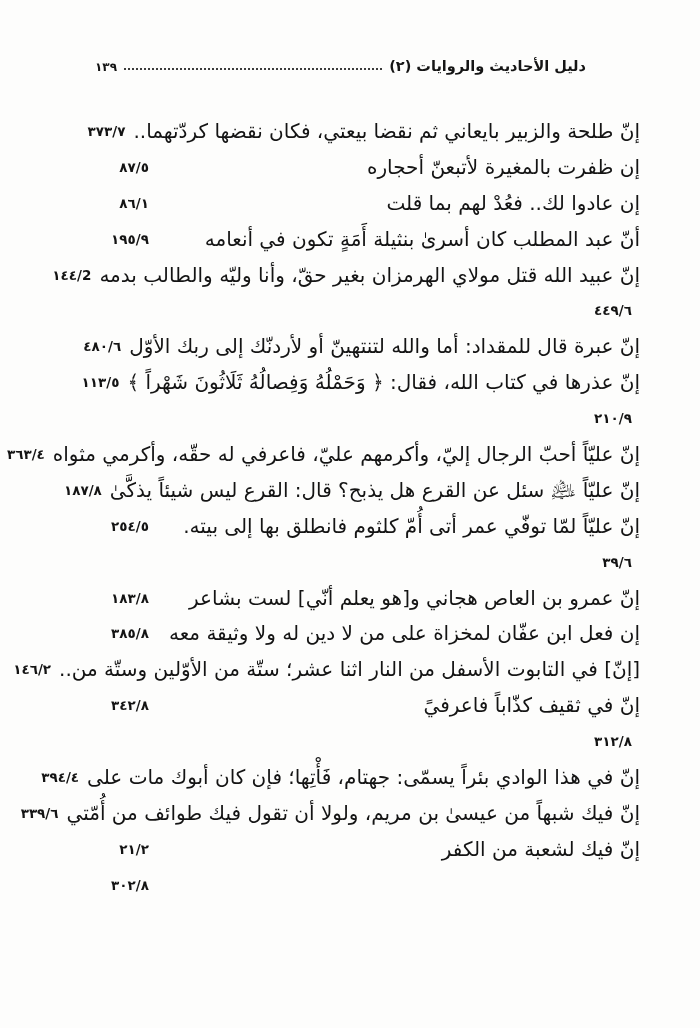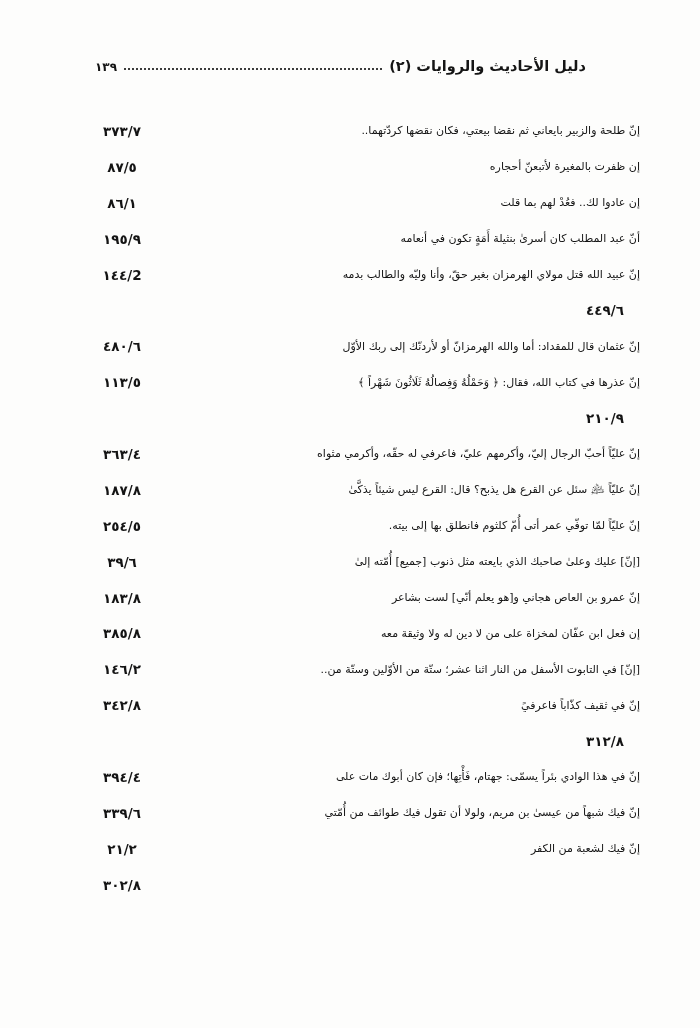--- a/index.html
+++ b/index.html
@@ -50,30 +50,30 @@
     right: 60px;
   }
   .entry {
     height: 35.9px;
     display: flex;
     direction: rtl;
     justify-content: space-between;
     align-items: center;
   }
   .entry-text {
-    font-size: 11px;
+    font-size: 20px;
     line-height: 1;
     white-space: nowrap;
     color: #141414;
   }
   .entry-ref {
     font-size: 13.5px;
     font-weight: bold;
     direction: ltr;
-    text-align: center;
+    text-align: right;
     min-width: 54px;
     padding-right: 8px;
     color: #141414;
   }
 </style>
 </head>
 <body>
 
 <div class="page">
 
@@ -101,21 +101,21 @@
         <span class="entry-ref">١٩٥/٩</span>
       </div>
       <div class="entry">
         <span class="entry-text">إنّ عبيد الله قتل مولاي الهرمزان بغير حقّ، وأنا وليّه والطالب بدمه</span>
         <span class="entry-ref">١٤٤/2</span>
       </div>
       <div class="entry">
         <span class="entry-ref">٤٤٩/٦</span>
       </div>
       <div class="entry">
-        <span class="entry-text">إنّ عثمان قال للمقداد: أما والله الهرمزانّ أو لأردنّك إلى ربك الأوّل</span>
+        <span class="entry-text">إنّ عبرة قال للمقداد: أما والله لتنتهينّ أو لأردنّك إلى ربك الأوّل</span>
         <span class="entry-ref">٤٨٠/٦</span>
       </div>
       <div class="entry">
         <span class="entry-text">إنّ عذرها في كتاب الله، فقال: ﴿ وَحَمْلُهُ وَفِصالُهُ ثَلَاثُونَ شَهْراً ﴾</span>
         <span class="entry-ref">١١٣/٥</span>
       </div>
       <div class="entry">
         <span class="entry-ref">٢١٠/٩</span>
       </div>
       <div class="entry">
@@ -124,21 +124,20 @@
       </div>
       <div class="entry">
         <span class="entry-text">إنّ عليّاً ﵇ سئل عن القرع هل يذبح؟ قال: القرع ليس شيئاً يذكَّىٰ</span>
         <span class="entry-ref">١٨٧/٨</span>
       </div>
       <div class="entry">
         <span class="entry-text">إنّ عليّاً لمّا توفّي عمر أتى أُمّ كلثوم فانطلق بها إلى بيته.</span>
         <span class="entry-ref">٢٥٤/٥</span>
       </div>
       <div class="entry">
-        <span class="entry-text">[إنّ] عليك وعلىٰ صاحبك الذي بايعته مثل ذنوب [جميع] أُمّته إلىٰ</span>
         <span class="entry-ref">٣٩/٦</span>
       </div>
       <div class="entry">
         <span class="entry-text">إنّ عمرو بن العاص هجاني و[هو يعلم أنّي] لست بشاعر</span>
         <span class="entry-ref">١٨٣/٨</span>
       </div>
       <div class="entry">
         <span class="entry-text">إن فعل ابن عفّان لمخزاة على من لا دين له ولا وثيقة معه</span>
         <span class="entry-ref">٣٨٥/٨</span>
       </div>

